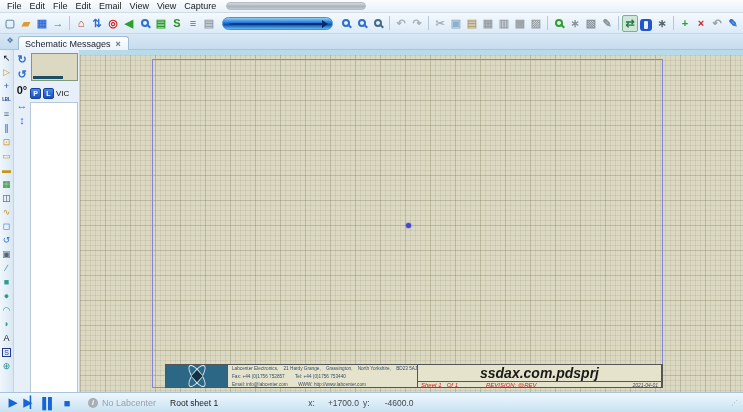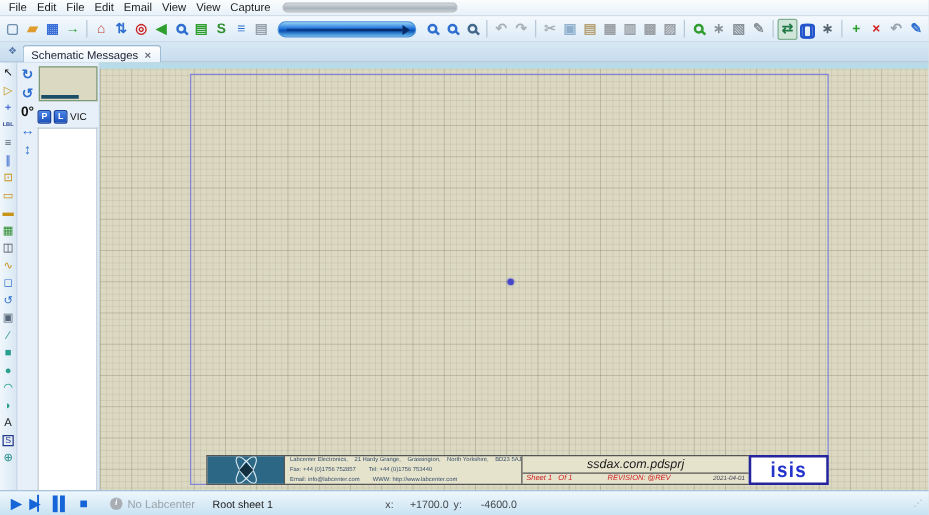--- a/index.html
+++ b/index.html
@@ -95,21 +95,21 @@
                 border-radius:50%; }
   .orbit1 { transform:translate(-50%,-50%) rotate(55deg); }
   .orbit2 { transform:translate(-50%,-50%) rotate(-55deg); }
   .atom-core { position:absolute; left:50%; top:50%; width:8px; height:8px; background:#12303f;
                transform:translate(-50%,-50%) rotate(45deg); }
   .tb-address { width:190px; padding:2px 4px; color:#334d66; border-right:1px solid #555;
                 display:flex; flex-direction:column; justify-content:center; }
   .tb-address div { white-space:pre; font-size:6px; transform:scale(0.78); transform-origin:left center; line-height:1.35; }
   .tb-right { flex:1; display:flex; flex-direction:column; border-right:1px solid #555; }
   .tb-file { flex:1; display:flex; align-items:center; justify-content:center;
-             font-size:10px; font-weight:normal; font-style:italic; color:#1a1a1a; }
+             font-size:14px; font-weight:bold; font-style:italic; color:#1a1a1a; }
   .tb-row2 { height:9px; border-top:1px solid #555; display:flex; align-items:center;
              font-style:italic; color:#cc2222; }
   .tb-sheet { font-size:6px; padding-left:3px; white-space:pre; }
   .tb-rev { font-size:6px; margin-left:28px; }
   .tb-date { font-size:5px; color:#445; margin-left:auto; padding-right:3px; }
   .tb-isis { width:64px; background:#fff; border:2px solid #24249c; margin:-1px; display:flex;
              align-items:center; justify-content:center; position:relative; }
   .tb-isis span { font-size:15px; font-weight:bold; color:#2233cc; letter-spacing:1px; line-height:1;
                   transform:scaleY(1.15); }
 
@@ -405,23 +405,20 @@
           <div>Email: info@labcenter.com        WWW: http://www.labcenter.com</div>
         </div>
         <div class="tb-right">
           <div class="tb-file">ssdax.com.pdsprj</div>
           <div class="tb-row2">
             <span class="tb-sheet">Sheet 1   Of 1</span>
             <span class="tb-rev">REVISION: @REV</span>
             <span class="tb-date">2021-04-01</span>
           </div>
         </div>
-        <div class="tb-isis">
-          <span>isis</span>
-        </div>
       </div>
     </div>
   </div>
 
   <div class="statusbar">
     <div data-list="status_bar.sim_buttons">
 
     <span class="sicon">
           <span class="g" style="color: rgb(21, 101, 216);">▶</span>
         </span>

